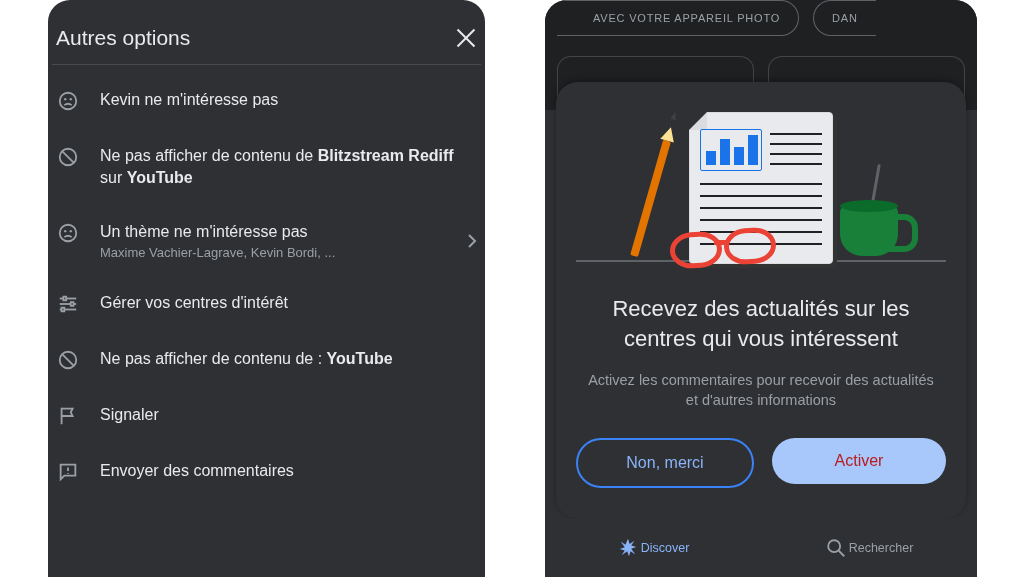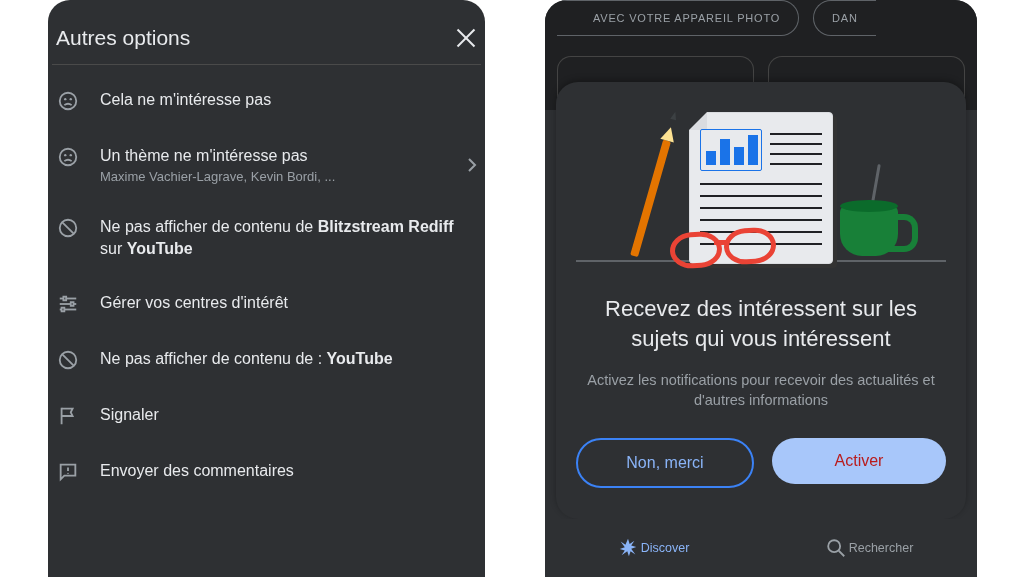--- a/index.html
+++ b/index.html
@@ -93,51 +93,51 @@
         <div class="item">
           <div class="ic">
             <svg viewBox="0 0 24 24" width="22" height="22">
               <circle cx="12" cy="12" r="9" fill="none" stroke="#9aa0a6" stroke-width="2"></circle>
               <circle cx="9" cy="10" r="1.3" fill="#9aa0a6"></circle>
               <circle cx="15" cy="10" r="1.3" fill="#9aa0a6"></circle>
               <path d="M8 16.5q4-3 8 0" fill="none" stroke="#9aa0a6" stroke-width="2"></path>
             </svg>
           </div>
           <div style="flex: 1 1 0%;">
-            <div class="ttl">Cela ne m'intéresse pas</div>
+            <div class="ttl">Kevin ne m'intéresse pas</div>
+          </div>
+        </div>
+        <div class="item">
+          <div class="ic">
+            <svg viewBox="0 0 24 24" width="22" height="22">
+              <circle cx="12" cy="12" r="9" fill="none" stroke="#9aa0a6" stroke-width="2"></circle>
+              <line x1="5.5" y1="5.5" x2="18.5" y2="18.5" stroke="#9aa0a6" stroke-width="2"></line>
+            </svg>
+          </div>
+          <div style="flex: 1 1 0%;">
+            <div class="ttl">Ne pas afficher de contenu de <b>Blitzstream Rediff</b> sur <b>YouTube</b></div>
           </div>
         </div>
         <div class="item">
           <div class="ic">
             <svg viewBox="0 0 24 24" width="22" height="22">
               <circle cx="12" cy="12" r="9" fill="none" stroke="#9aa0a6" stroke-width="2"></circle>
               <circle cx="9" cy="10" r="1.3" fill="#9aa0a6"></circle>
               <circle cx="15" cy="10" r="1.3" fill="#9aa0a6"></circle>
               <path d="M8 16.5q4-3 8 0" fill="none" stroke="#9aa0a6" stroke-width="2"></path>
             </svg>
           </div>
           <div style="flex: 1 1 0%;">
             <div class="ttl">Un thème ne m'intéresse pas</div>
             <div class="sub">Maxime Vachier-Lagrave, Kevin Bordi, ...</div>
           </div>
           <div class="chev">
             <svg viewBox="0 0 10 16">
               <path d="M2 2l6 6-6 6" fill="none" stroke="#9aa0a6" stroke-width="2"></path>
             </svg>
-          </div>
-        </div>
-        <div class="item">
-          <div class="ic">
-            <svg viewBox="0 0 24 24" width="22" height="22">
-              <circle cx="12" cy="12" r="9" fill="none" stroke="#9aa0a6" stroke-width="2"></circle>
-              <line x1="5.5" y1="5.5" x2="18.5" y2="18.5" stroke="#9aa0a6" stroke-width="2"></line>
-            </svg>
-          </div>
-          <div style="flex: 1 1 0%;">
-            <div class="ttl">Ne pas afficher de contenu de <b>Blitzstream Rediff</b> sur <b>YouTube</b></div>
           </div>
         </div>
         <div class="item">
           <div class="ic">
             <svg viewBox="0 0 24 24" width="22" height="22" stroke="#9aa0a6" stroke-width="2">
               <line x1="3" y1="6" x2="21" y2="6"></line>
               <line x1="3" y1="12" x2="21" y2="12"></line>
               <line x1="3" y1="18" x2="21" y2="18"></line>
               <rect x="7" y="4" width="3" height="4" fill="#2e3033"></rect>
               <rect x="15" y="10" width="3" height="4" fill="#2e3033"></rect>
@@ -228,22 +228,22 @@
             <div class="straw"></div>
             <div class="top"></div>
             <div class="hand"></div>
           </div>
         <div class="glasses">
             <div class="lens lensA"></div>
             <div class="bridge"></div>
             <div class="lens lensB"></div>
           </div>
       </div>
-      <div class="headline">Recevez des intéressent sur les sujets qui vous intéressent</div>
-      <div class="desc">Activez les notifications pour recevoir des actualités et d'autres informations</div>
+      <div class="headline">Recevez des actualités sur les centres qui vous intéressent</div>
+      <div class="desc">Activez les commentaires pour recevoir des actualités et d'autres informations</div>
       <div class="btns">
         <div class="btn btn-out">Non, merci</div>
         <div class="btn btn-fill">Activer</div>
       </div>
     </div>
 
     <div class="nav">
       <div class="ni active">
         <svg viewBox="0 0 24 24">
             <path fill="#8ab4f8" d="M12 2l1.8 5.5L19 4l-3.5 5.2L21 11l-5.5 1.8L20 19l-5.2-3.5L13 21l-1.8-5.5L5 20l3.5-5.2L3 13l5.5-1.8L4 5l5.2 3.5z"></path>

